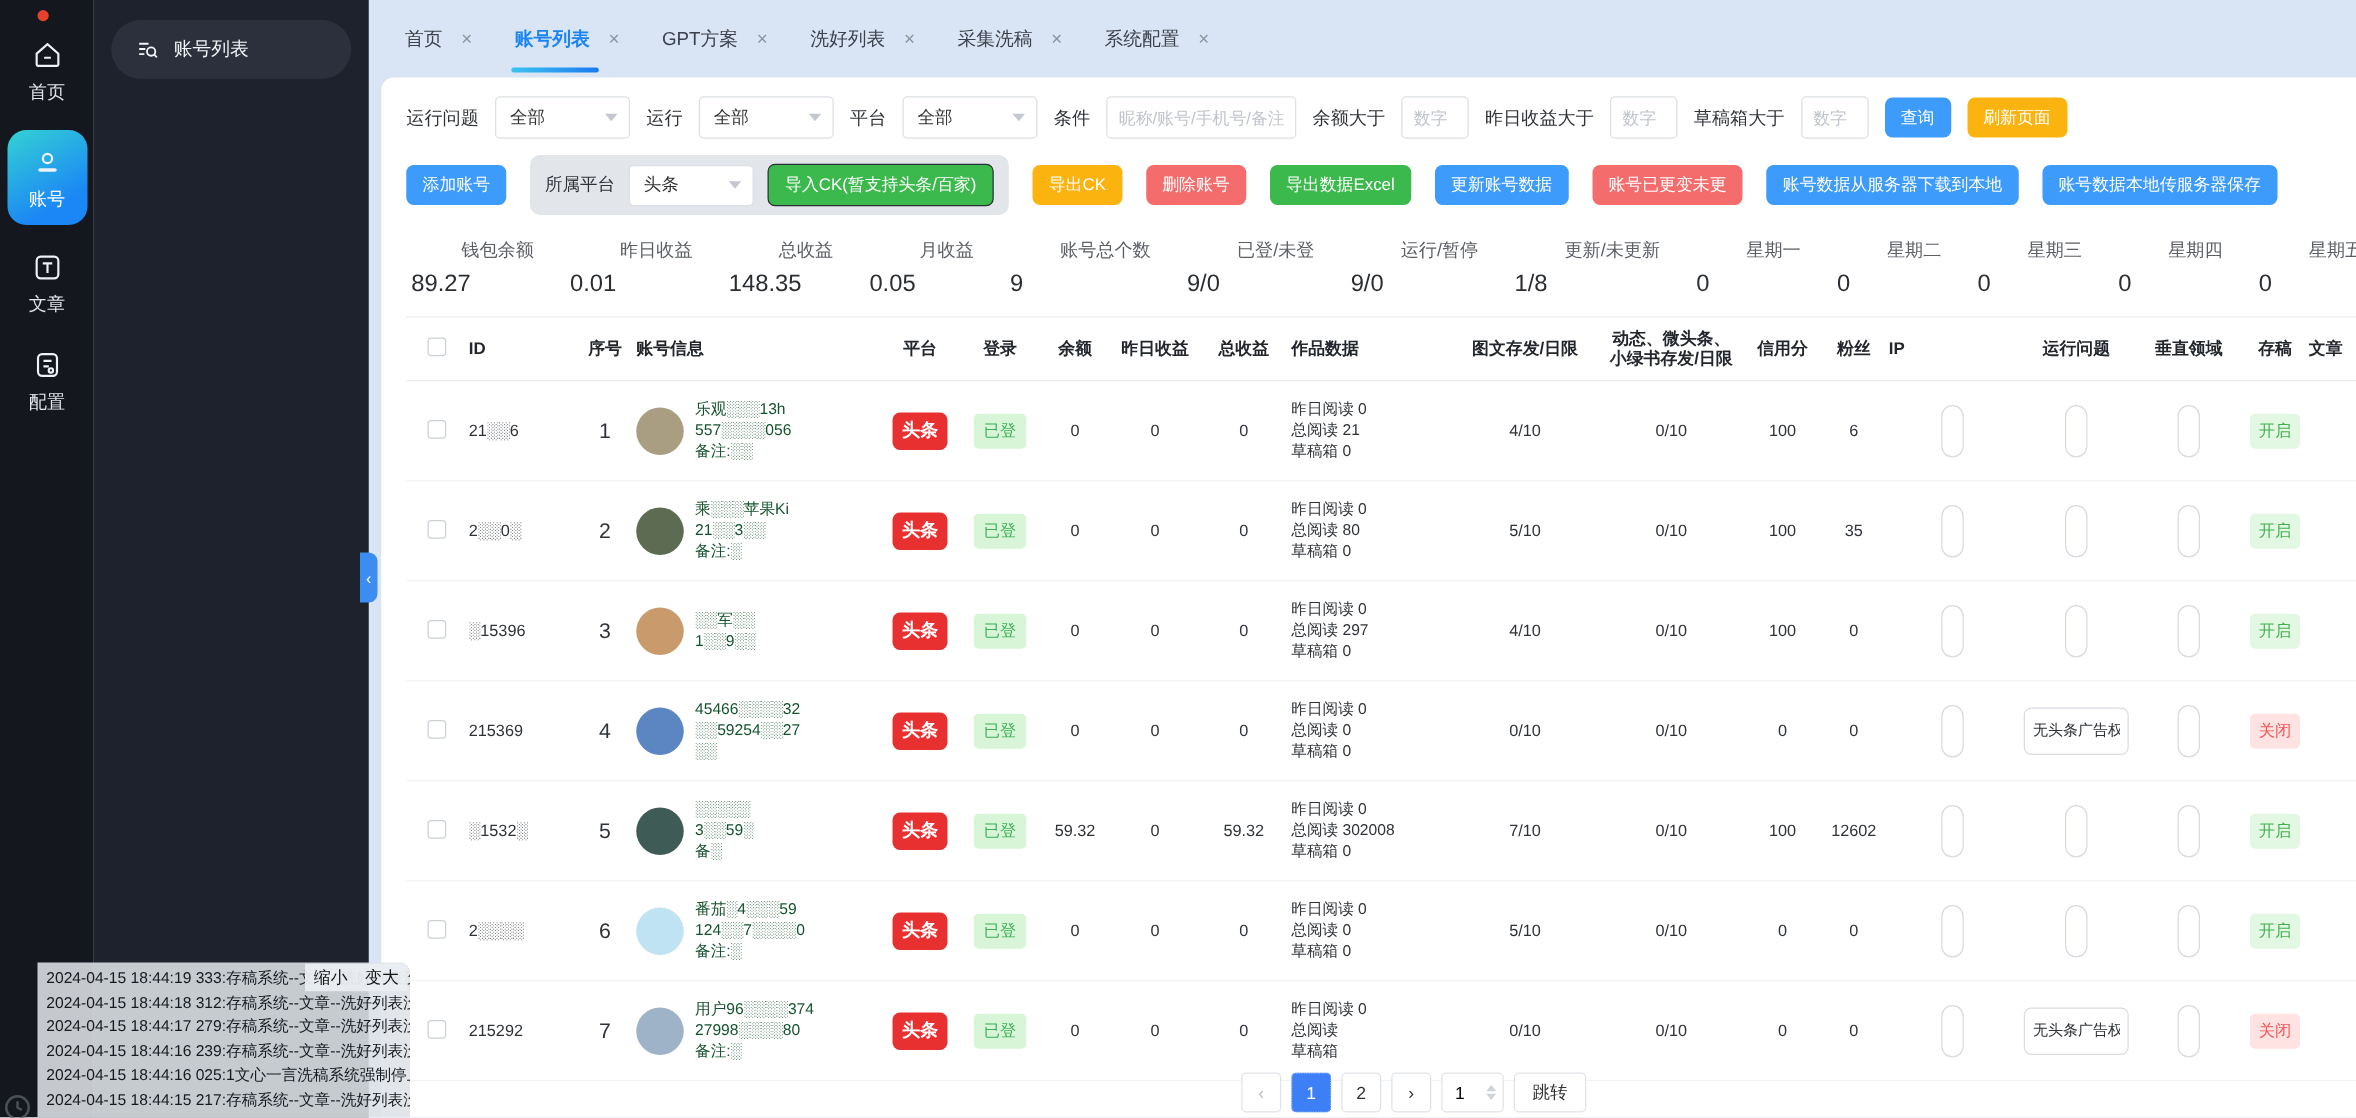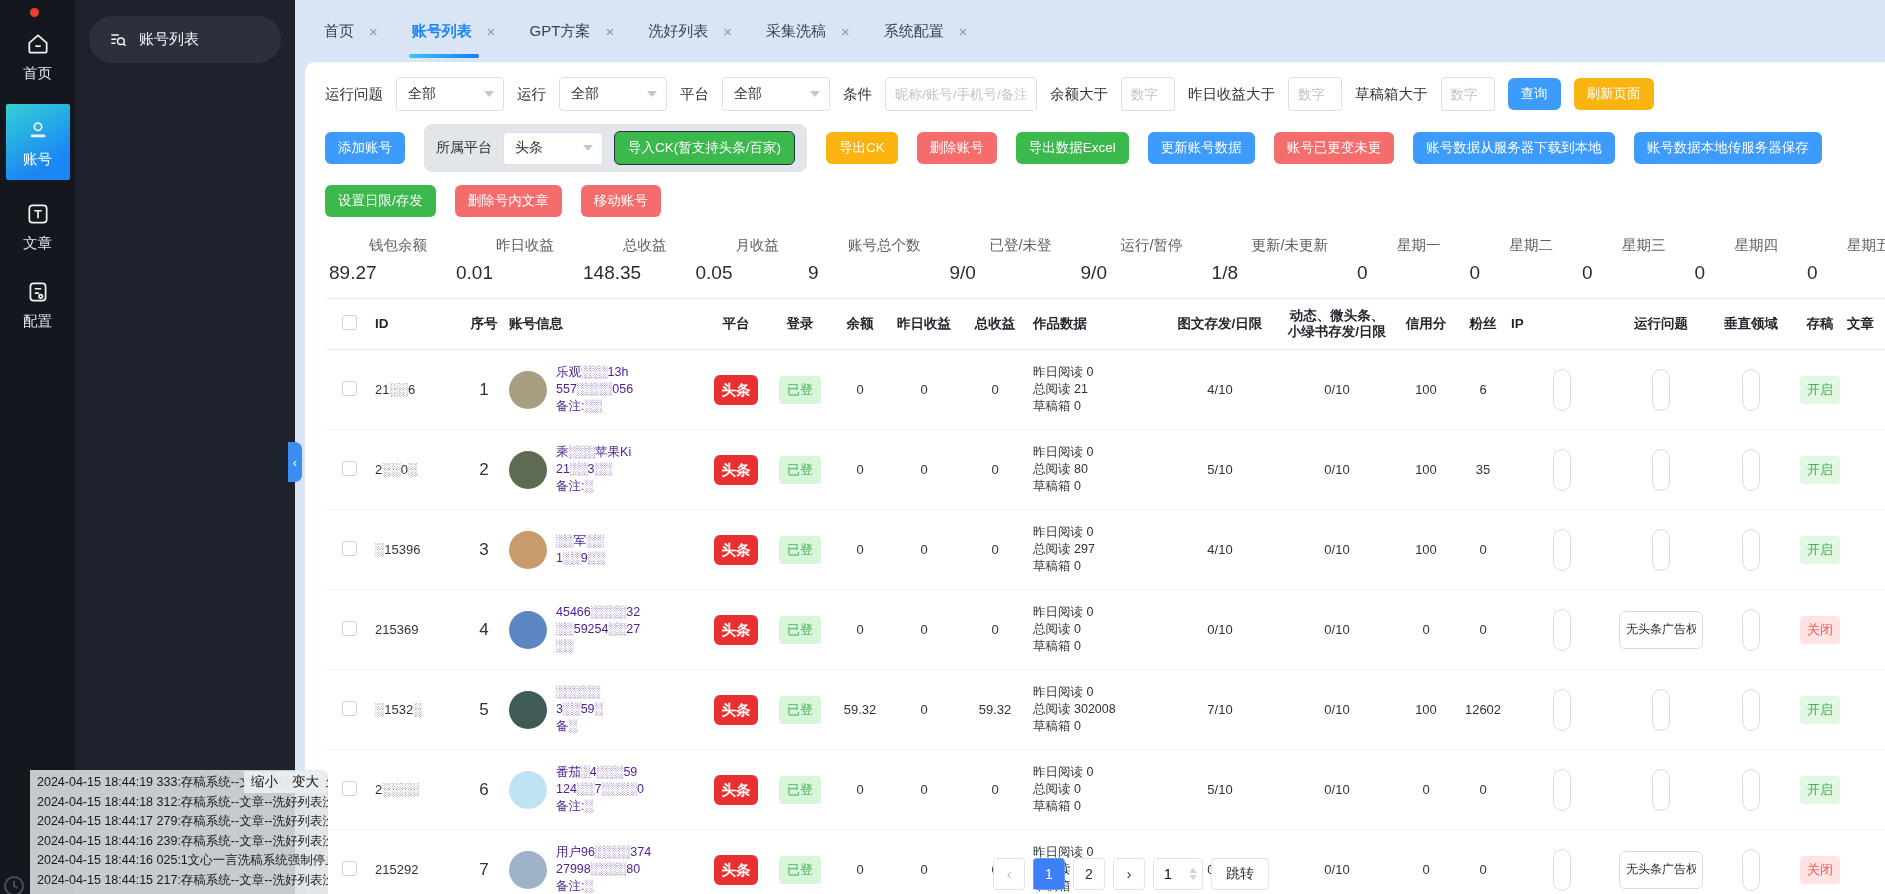--- a/index.html
+++ b/index.html
@@ -5,21 +5,21 @@
   * { box-sizing:border-box; margin:0; padding:0; }
   body { width:1885px; height:894px; overflow:hidden; position:relative;
          font-family:"Liberation Sans","DejaVu Sans",sans-serif; background:#d9e5f5; }
 
   
   .sidebar { position:absolute; left:0; top:0; bottom:0; width:75px; background:#14171e; z-index:5; padding-top:18px; }
   .notif-dot { position:absolute; left:30px; top:8px; width:9px; height:9px; border-radius:50%; background:#e5412d; }
   .nav-item { width:75px; display:flex; flex-direction:column; align-items:center; gap:7px;
               color:#e2e6ec; font-size:14.5px; padding:13px 0; cursor:pointer; }
   .nav-item svg { width:26px; height:26px; stroke:#eef1f5; fill:none; stroke-width:1.6; }
-  .nav-item[data-active="true"] { width:64px; margin:8px auto; border-radius:2px; padding:13px 0 11px;
+  .nav-item[data-active="true"] { width:64px; margin:8px auto; border-radius:15px; padding:13px 0 11px;
               background:linear-gradient(150deg,#33d2d4 0%,#1b86f5 75%); color:#fff; }
 
   
   .panel2 { position:absolute; left:75px; top:0; bottom:0; width:220px; background:#1d222c; z-index:4; }
   .menu-pill { margin:16px 14px; height:47px; border-radius:24px; background:#2b303c; color:#f2f4f7;
                display:flex; align-items:center; gap:11px; padding:0 19px; font-size:15px; cursor:pointer; }
   .menu-pill svg { width:20px; height:20px; stroke:#f2f4f7; fill:none; stroke-width:1.8; }
 
   .collapse-tab { position:absolute; left:288px; top:442px; width:14px; height:40px; background:#3b8df2;
                   color:#fff; z-index:6; border-radius:0 7px 7px 0; display:flex; align-items:center;
@@ -70,21 +70,21 @@
   .table-wrap { width:100%; overflow:hidden; }
   table { border-collapse:collapse; table-layout:fixed; width:1580px; }
   th { font-size:13.5px; color:#23272d; font-weight:bold; padding:9px 2px; border-bottom:1px solid #e8ebf0;
        text-align:center; line-height:16px; }
   th.left, td.left { text-align:left; }
   td { font-size:13px; color:#2f3338; border-bottom:1px solid #f1f3f6; text-align:center; height:80px; padding:0 2px; }
   .cb { display:inline-block; width:15px; height:15px; border:1px solid #ccd1d8; border-radius:3px;
         background:#fff; cursor:pointer; }
   .info-cell { display:flex; align-items:center; gap:9px; text-align:left; }
   .avatar { width:38px; height:38px; border-radius:50%; flex:none; }
-  .info-lines { font-size:12.5px; line-height:17px; color:#4c1d95; overflow:hidden; white-space:nowrap; }
+  .info-lines { font-size:12.5px; line-height:17px; color:#14532d; overflow:hidden; white-space:nowrap; }
   .platform-badge { display:inline-block; width:44px; height:30px; line-height:30px; background:#e93030;
         color:#fff; font-weight:bold; font-size:14.5px; border-radius:6px; }
   .login-badge { display:inline-block; padding:5px 8px; background:#d8f5d8; color:#3eb057; border-radius:4px; font-size:13px; }
   .works { text-align:left; font-size:12.5px; line-height:17px; white-space:nowrap; }
   .issue-input { width:18px; height:42px; border:1px solid #d8dce2; border-radius:9px; background:#fff; outline:none; }
   td[data-mode="text"] .issue-input { width:84px; height:38px; border-radius:6px; font-size:12px; padding:0 6px; color:#2f3338; }
   .storage-badge { display:inline-block; padding:5px 7px; border-radius:4px; font-size:13px; }
   .storage-badge[data-state="on"]  { background:#e3f8e3; color:#44b04f; }
   .storage-badge[data-state="off"] { background:#ffe3e3; color:#f25555; }
 
@@ -258,29 +258,20 @@
         <button class="btn" data-color="blue">更新账号数据</button>
 
         <button class="btn" data-color="red">账号已更变未更</button>
 
         <button class="btn" data-color="blue">账号数据从服务器下载到本地</button>
 
         <button class="btn" data-color="blue">账号数据本地传服务器保存</button>
 
     </div>
 
-    <div class="toolbar-row">
-
-        <button class="btn" data-color="green">设置日限/存发</button>
-
-        <button class="btn" data-color="red">删除号内文章</button>
-
-        <button class="btn" data-color="red">移动账号</button>
-
-    </div>
 
     <div class="stats">
 
         <div class="stat">
           <div class="stat-label">钱包余额</div>
           <div class="stat-value">89.27</div>
         </div>
 
         <div class="stat">
           <div class="stat-label">昨日收益</div>

